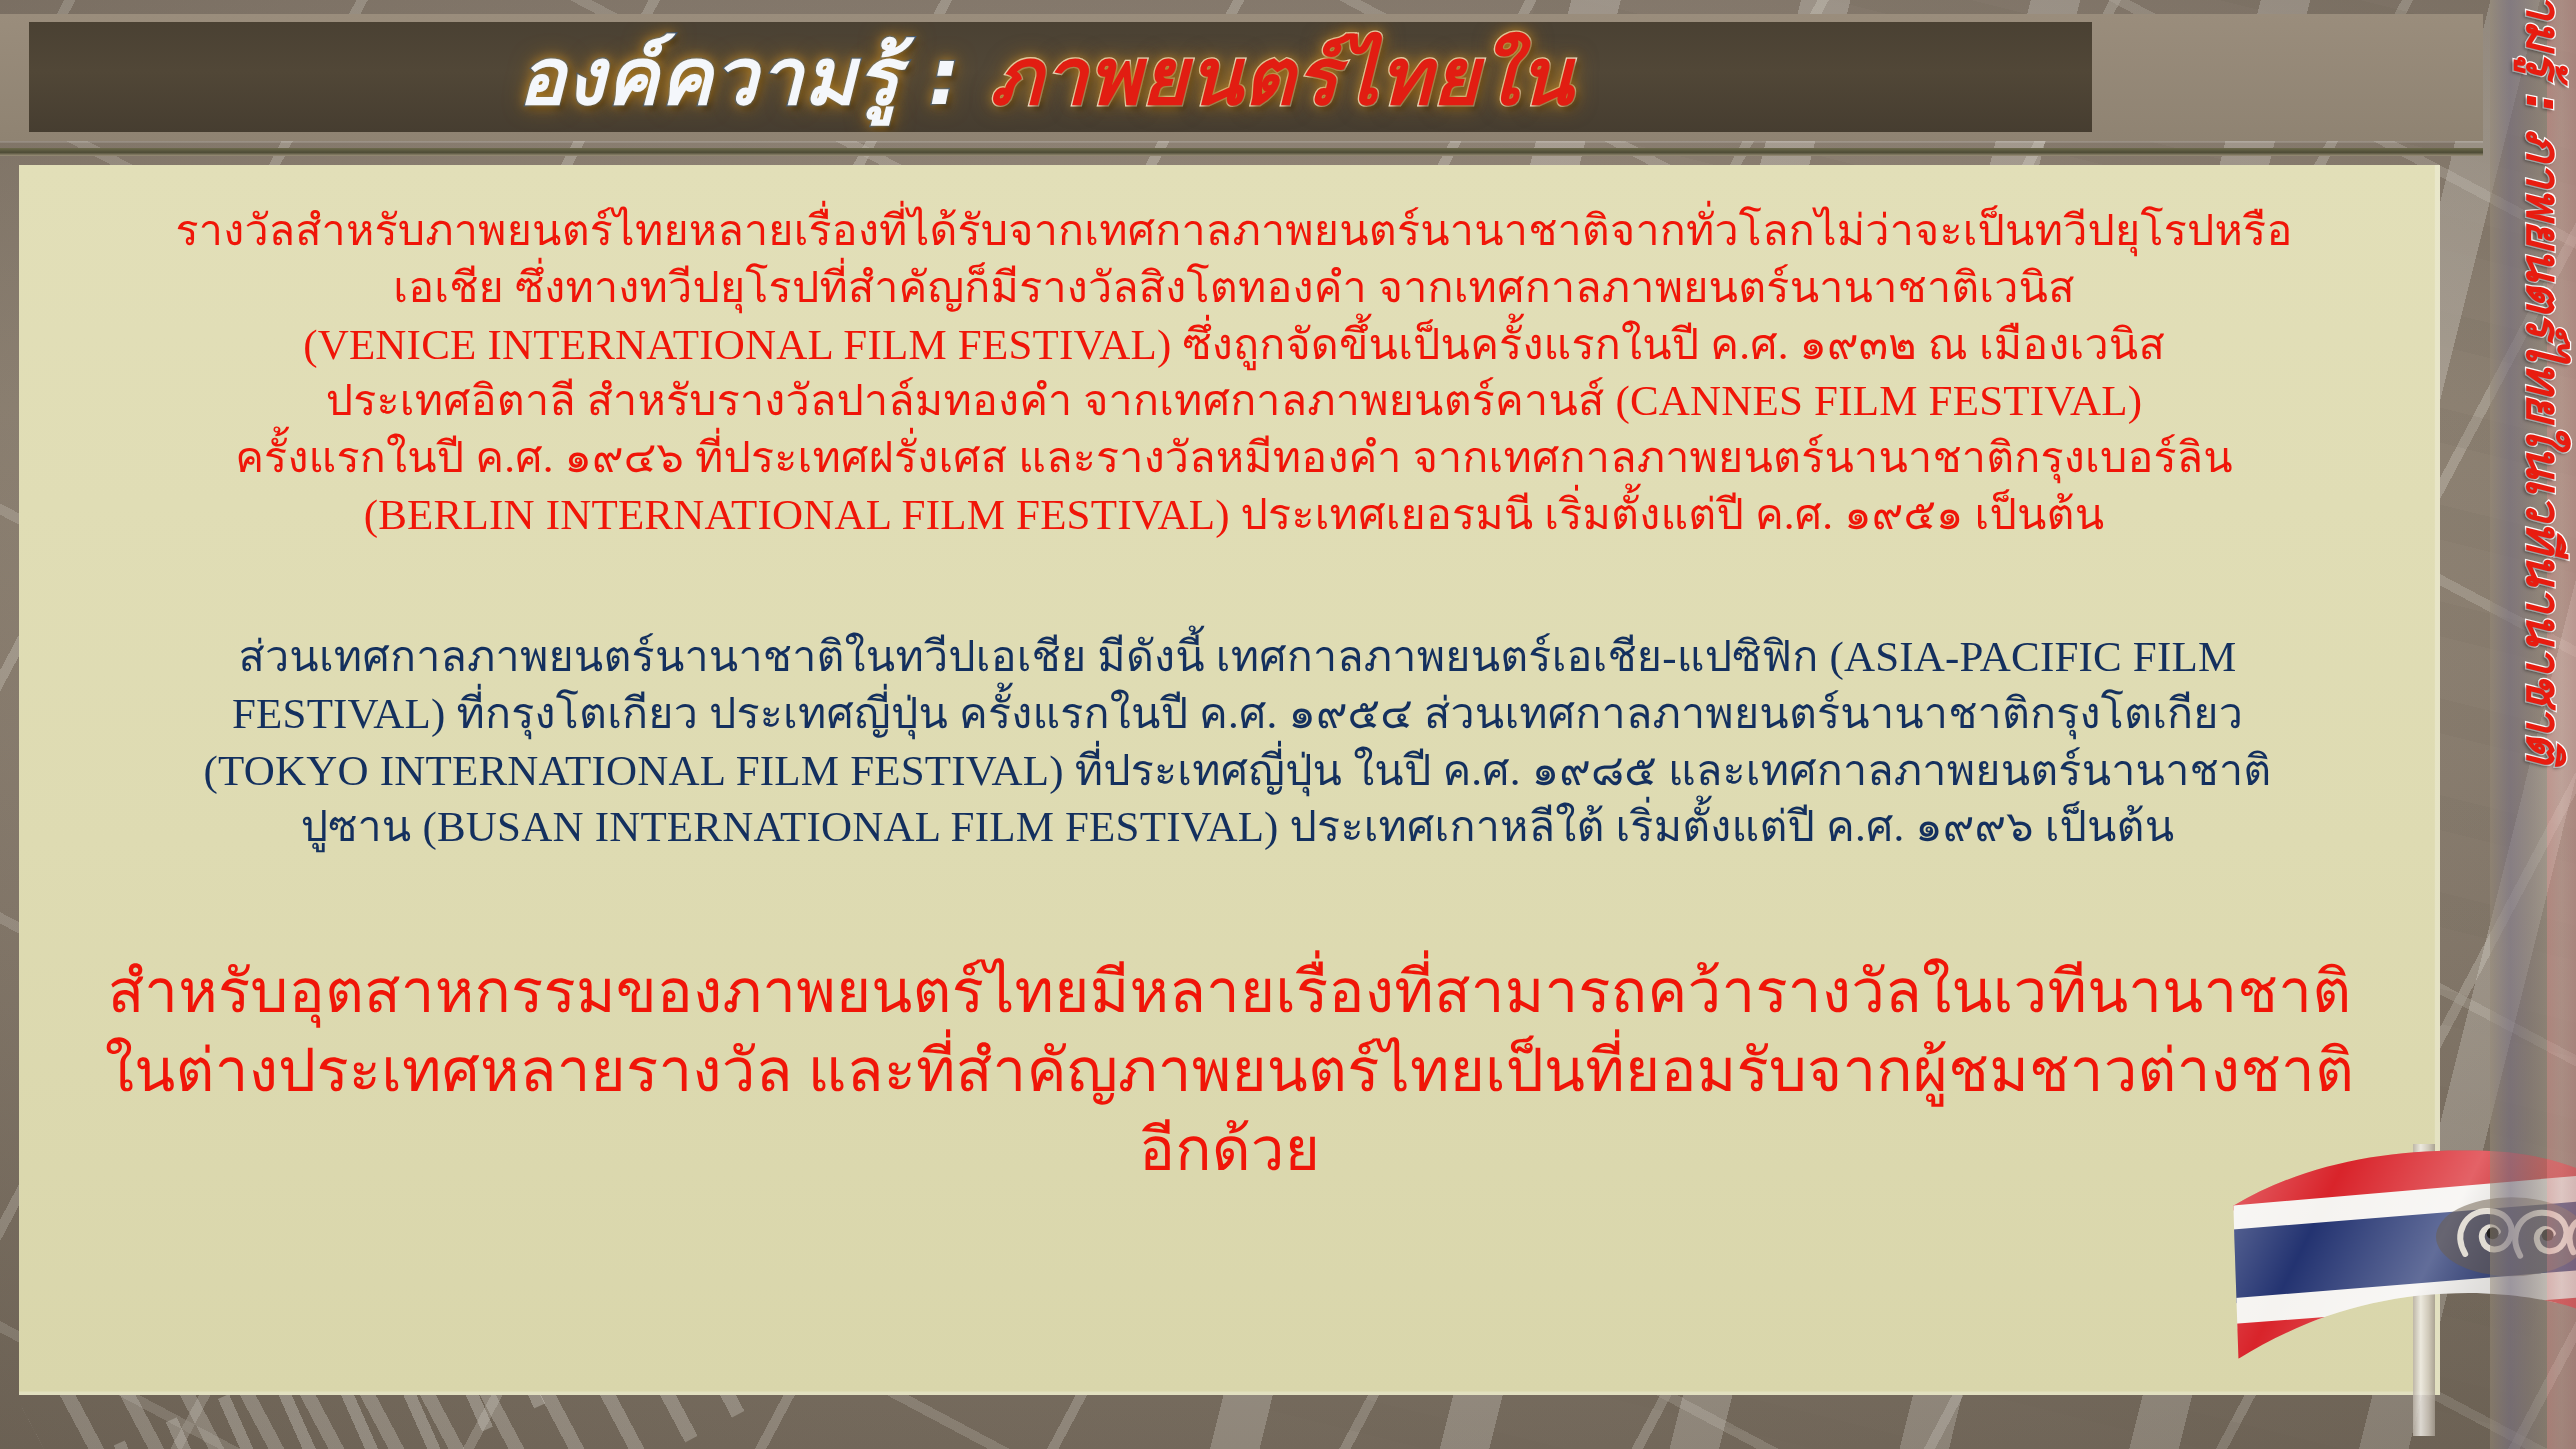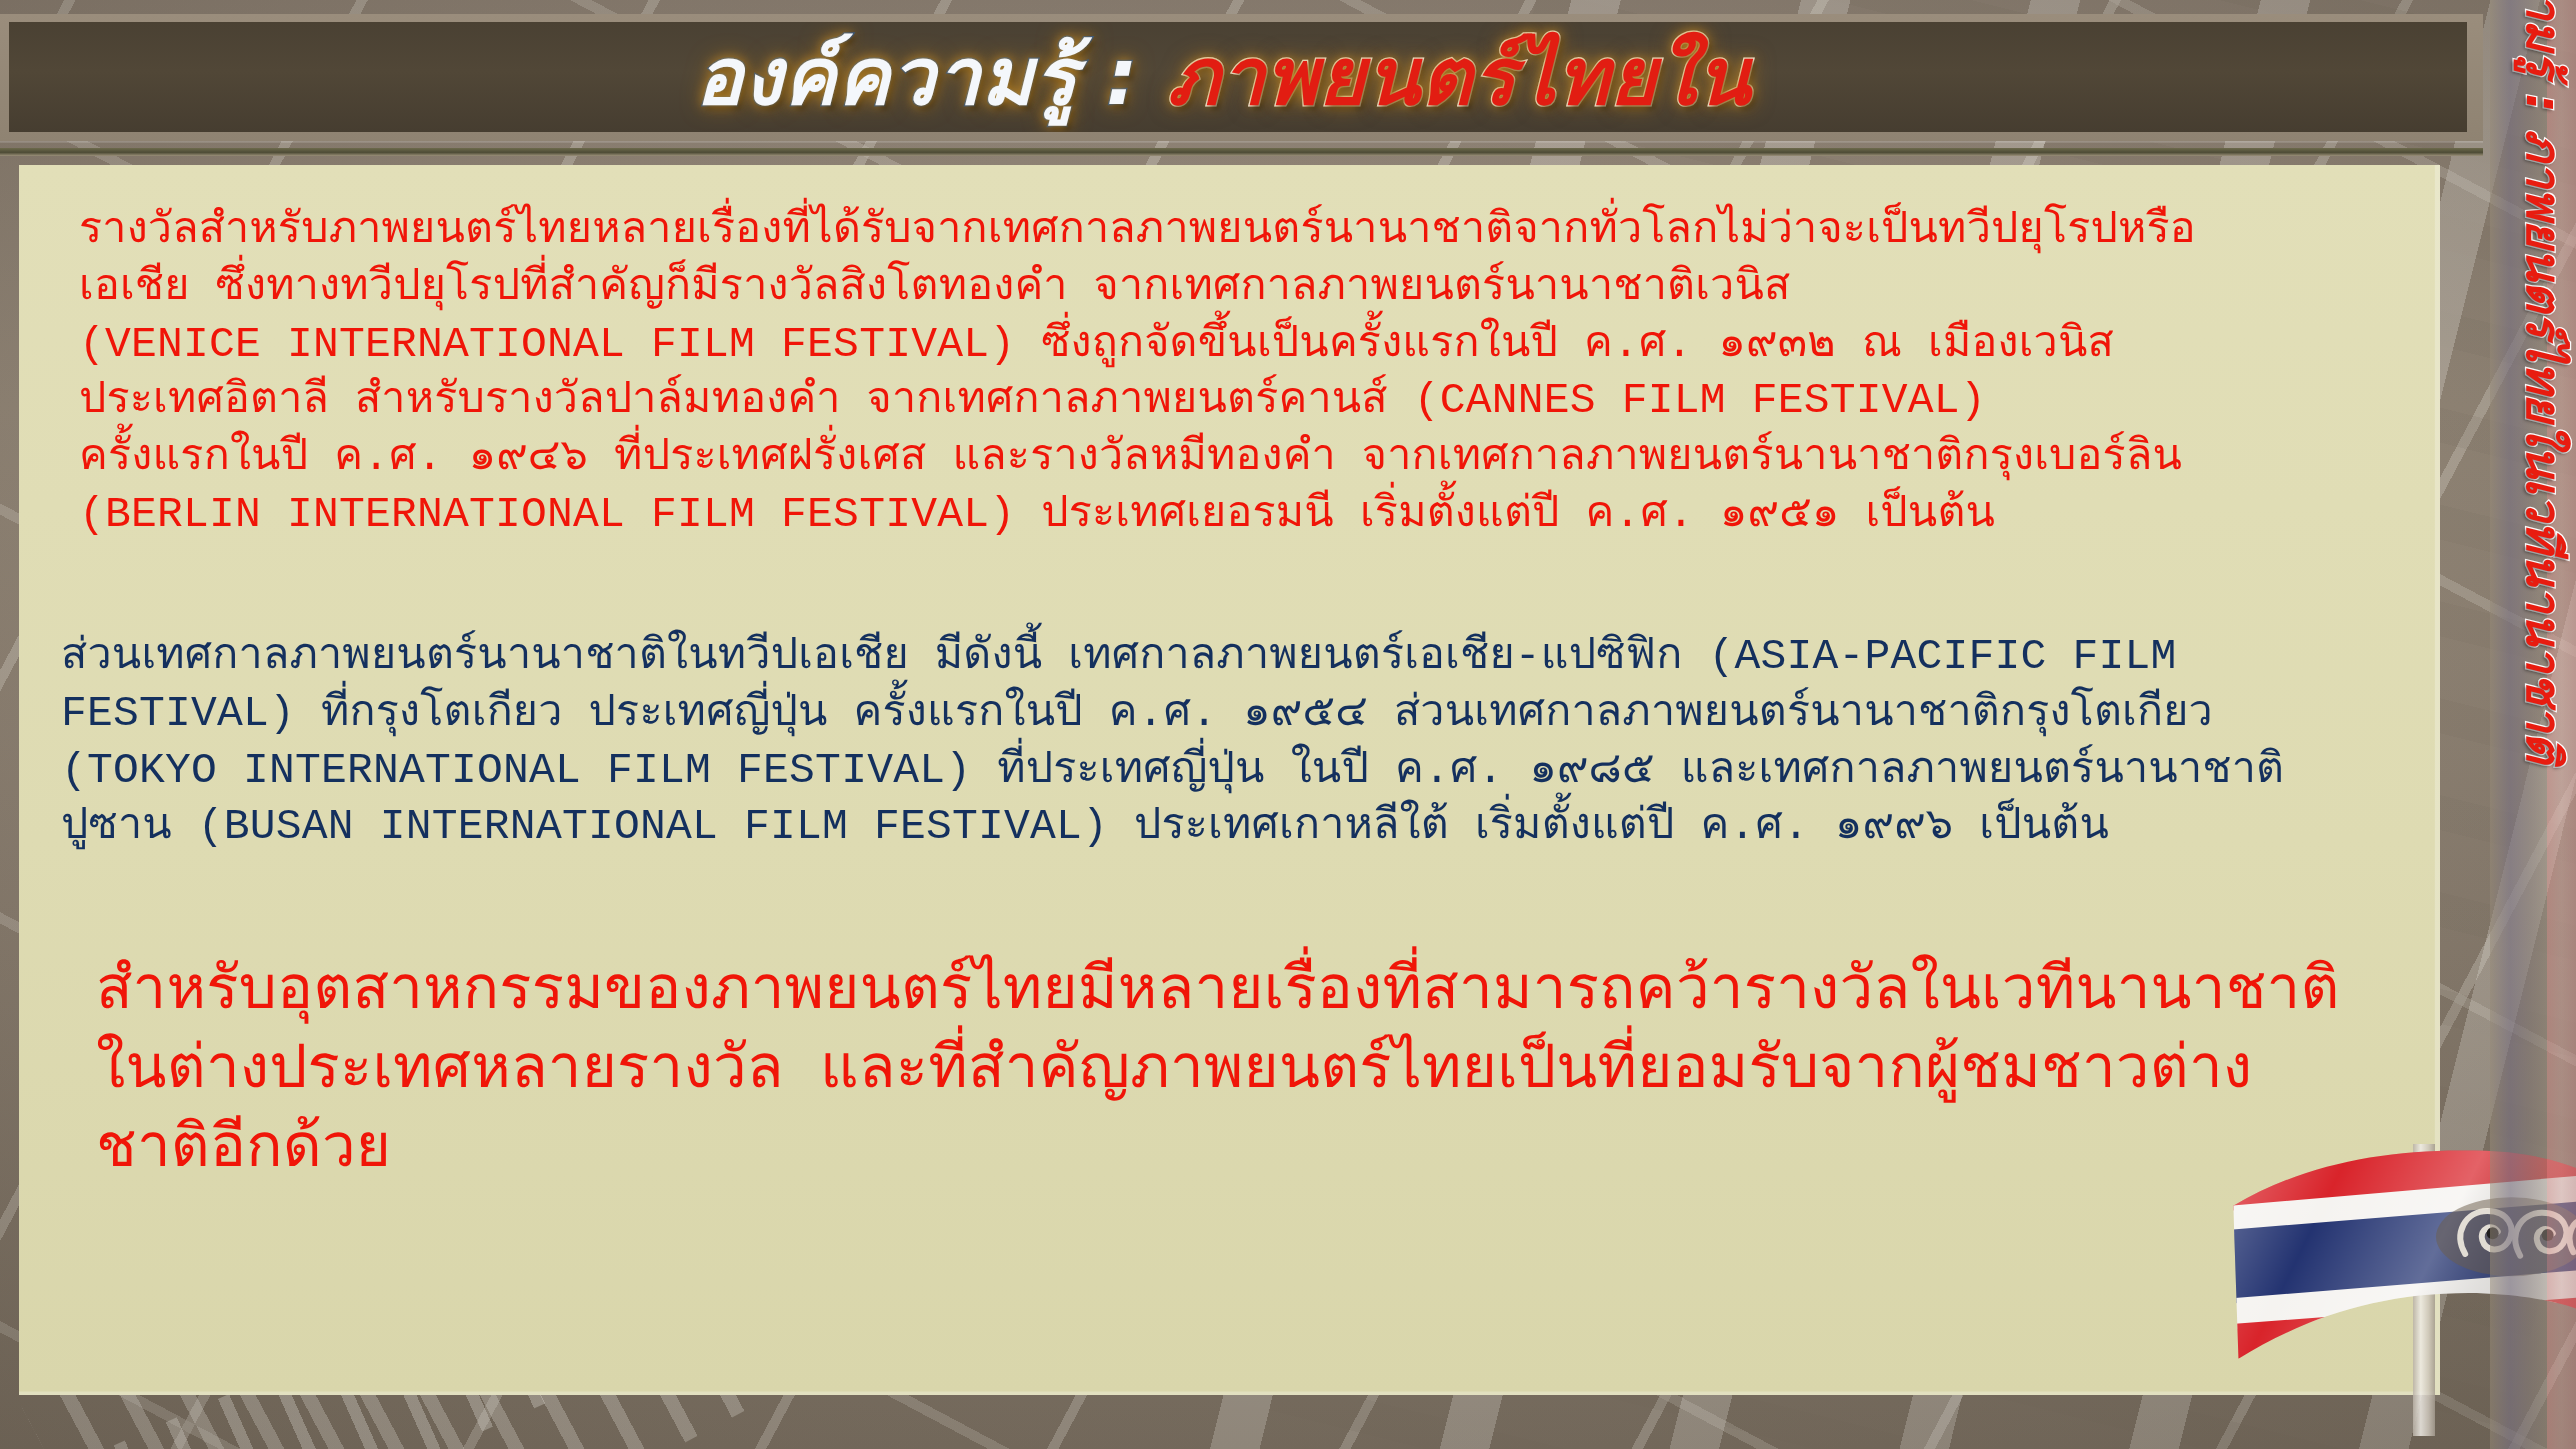--- a/index.html
+++ b/index.html
@@ -89,22 +89,22 @@
   
   .title-outer {
     position: absolute;
     left: 0; top: 13.7px;
     width: 2483px; height: 127px;
     background: linear-gradient(180deg, #9a8d7c 0%, #8f8372 100%);
     box-shadow: 0 1.7px 0 rgba(255,255,255,.18);
   }
   .title-inner {
     position: absolute;
-    left: 9px; top: 8.6px;
-    width: 2458px; height: 110px;
+    left: 29px; top: 8.6px;
+    width: 2063px; height: 110px;
     background: linear-gradient(180deg, #4a4133 0%, #514737 45%, #463d30 100%);
     display: flex;
     align-items: center;
     justify-content: center;
     overflow: hidden;
   }
   .title-rule {
     position: absolute;
     left: 0; top: 148px;
     width: 2483px; height: 7.7px;
@@ -162,22 +162,22 @@
   
   .panel {
     position: absolute;
     left: 19px; top: 165px;
     width: 2421px; height: 1230px;
     background: linear-gradient(180deg, #e2dfb8 0%, #dedbb2 55%, #d9d6ab 100%);
     box-shadow: -5.2px -3.4px 0 rgba(255,255,255,.25) inset;
   }
 
   .para {
-    text-align: left;
-    font-family: Liberation Mono, monospace;
+    text-align: center;
+    font-family: Liberation Serif, serif;
     font-size: 43px;
     line-height: 1.32;
     white-space: pre-line;
     letter-spacing: 0.2px;
   }
   .p-red   { color: #f01508; }
   .p-blue  { color: #14305e; }
 
   #para1 { position: absolute; left: 60px; top: 38px; width: 2310px; }
   #para2 { position: absolute; left: 42px; top: 464px; width: 2353px; }

